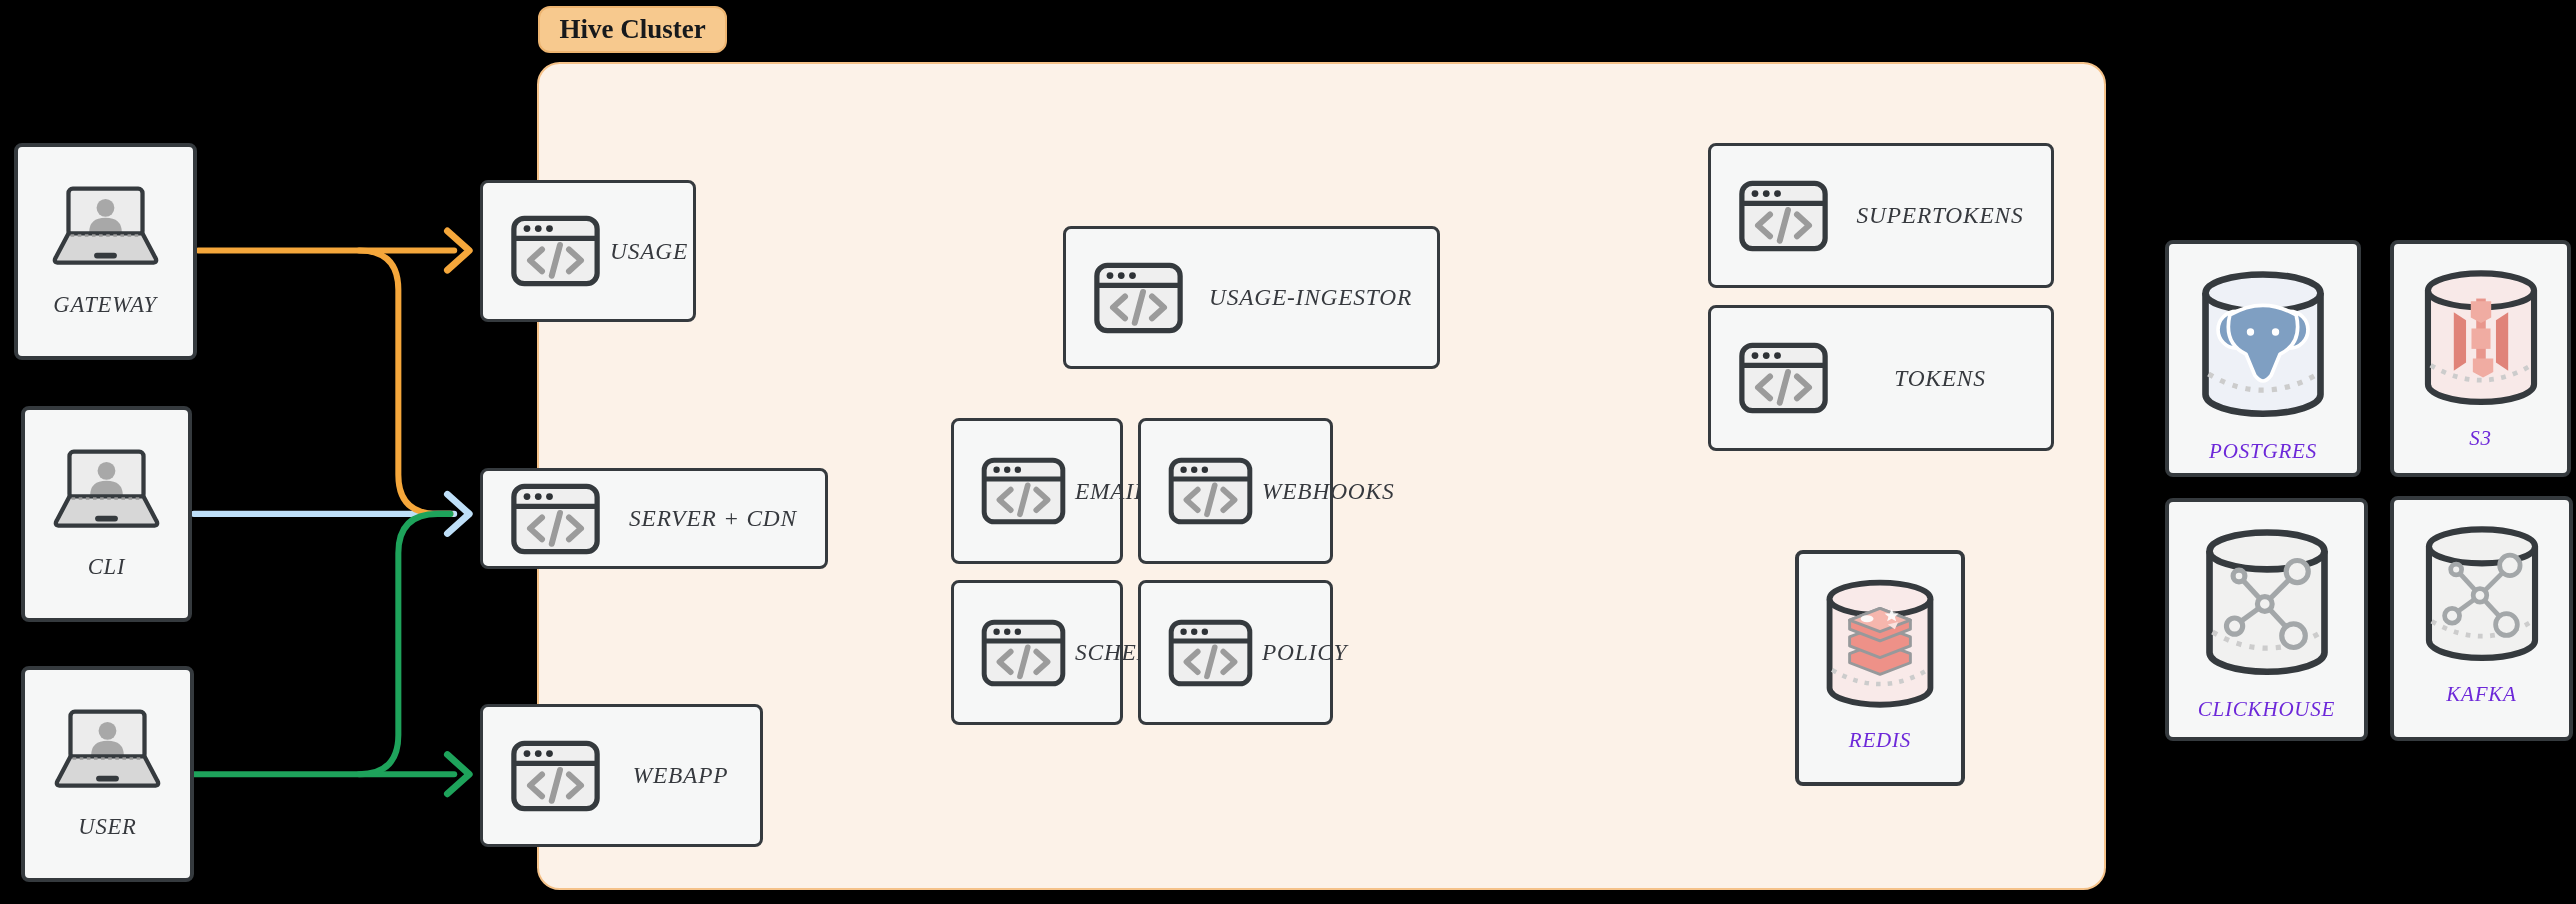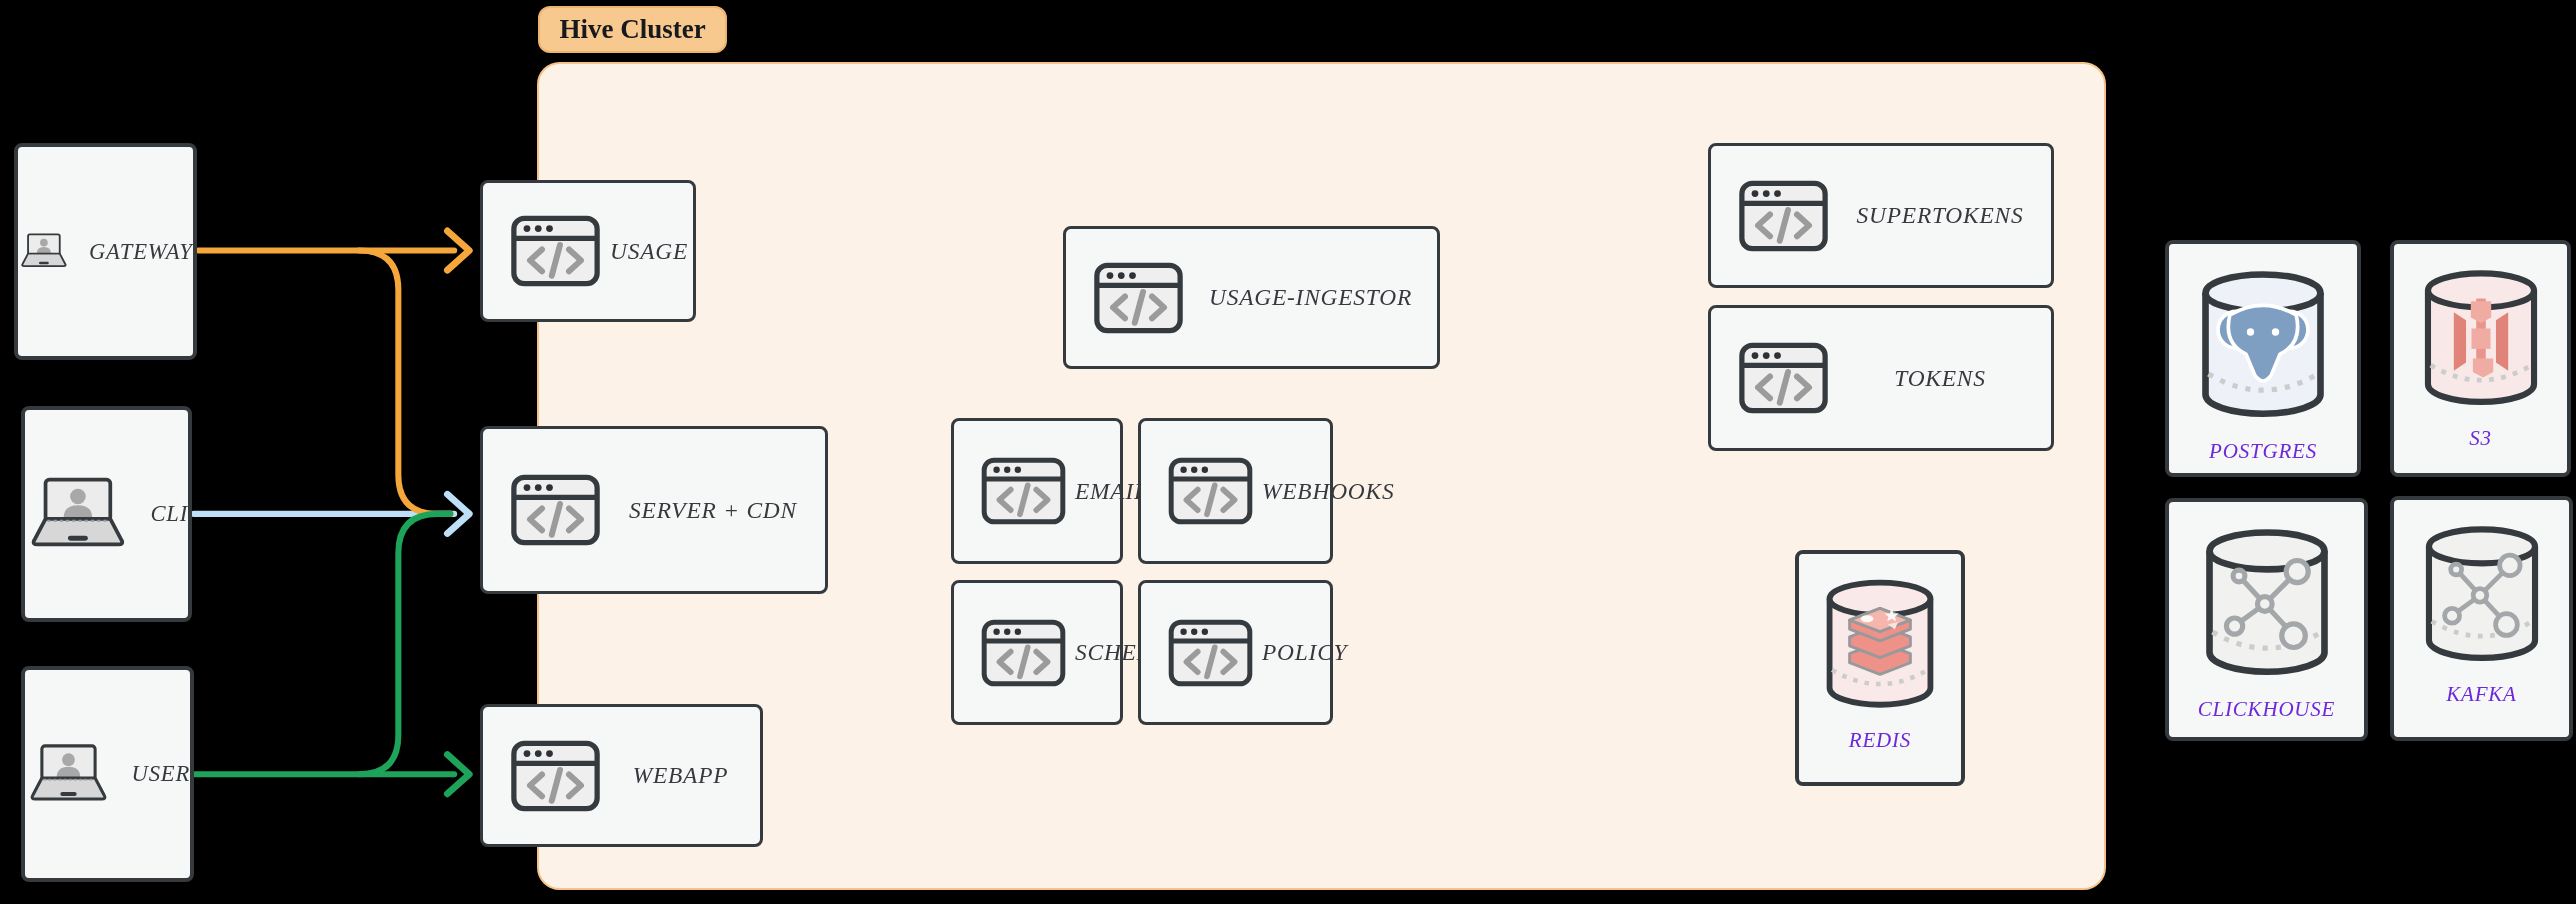--- a/index.html
+++ b/index.html
@@ -9,21 +9,21 @@
           background:#FCF2E8;border:2.3px solid #F5C289;border-radius:22.6px;box-sizing:border-box;z-index:1;}
   .cluster-badge{position:absolute;left:538px;top:6px;z-index:5;background:#F7C98E;border:2.3px solid #EDB470;
           border-radius:12px;padding:6px 19.6px;font-size:27px;font-weight:700;color:#17191C;}
   .edges{position:absolute;left:0;top:0;z-index:2;pointer-events:none;}
   .node{position:absolute;background:#F6F7F7;border:4.5px solid #353A3E;border-radius:8px;
           box-sizing:border-box;z-index:3;}
   .service{display:flex;align-items:center;border-width:3.8px;}
   .service .win{margin-left:27px;flex:0 0 auto;}
   .service .slabel{flex:1;text-align:center;font-style:italic;font-size:23.4px;letter-spacing:0.8px;
           color:#36393E;padding:0 9px;}
-  .client{display:flex;flex-direction:row;align-items:center;justify-content:center;gap:19.6px;}
+  .client{display:flex;flex-direction:column;align-items:center;justify-content:center;gap:19.6px;}
   .client .clabel{font-style:italic;font-size:22.6px;letter-spacing:0.8px;color:#36393E;}
   .db{display:flex;flex-direction:column;align-items:center;justify-content:flex-start;padding-top:15px;}
   .db .dlabel{font-style:italic;font-size:21px;letter-spacing:0.8px;color:#6d28d9;margin-top:9px;text-align:right;}
   .defs{position:absolute;width:0;height:0;}
 </style>
 </head>
 <body>
 
 <svg class="defs" aria-hidden="true">
   <symbol id="sym-win" viewBox="0 0 120 96">
@@ -140,21 +140,21 @@
       </svg>
     <div class="clabel">USER</div>
   </div>
 
   <div class="node service" style="left:480px;top:180px;width:216px;height:142px">
     <svg class="win" width="91" height="72" viewBox="0 0 120 96">
         <use href="#sym-win"></use>
       </svg>
     <div class="slabel">USAGE</div>
   </div>
-  <div class="node service" style="left:480px;top:426px;width:348px;height:168px">
+  <div class="node service" style="left:480px;top:468px;width:348px;height:101px">
     <svg class="win" width="91" height="72" viewBox="0 0 120 96">
         <use href="#sym-win"></use>
       </svg>
     <div class="slabel">SERVER + CDN</div>
   </div>
   <div class="node service" style="left:480px;top:704px;width:283px;height:143px">
     <svg class="win" width="91" height="72" viewBox="0 0 120 96">
         <use href="#sym-win"></use>
       </svg>
     <div class="slabel">WEBAPP</div>

